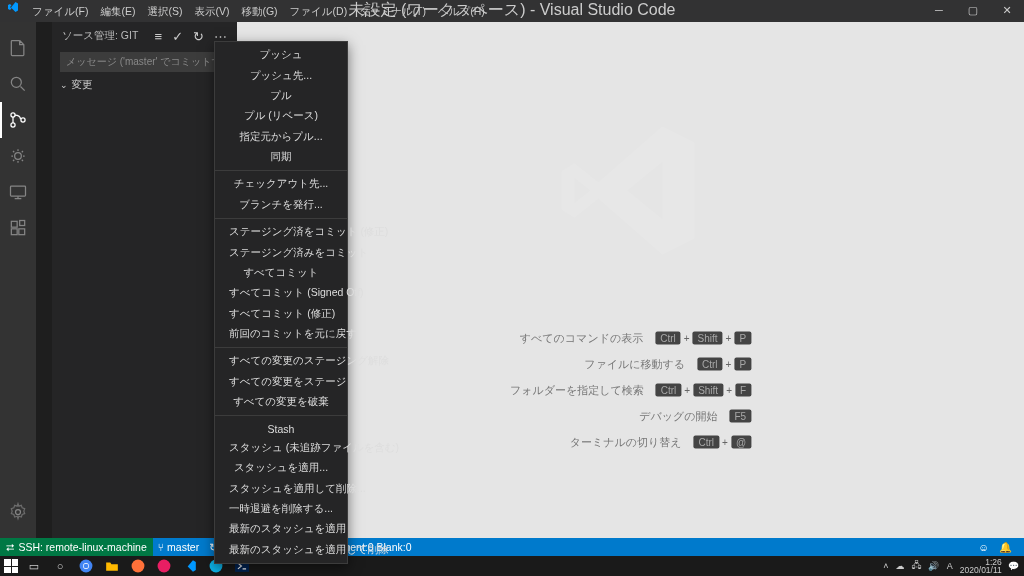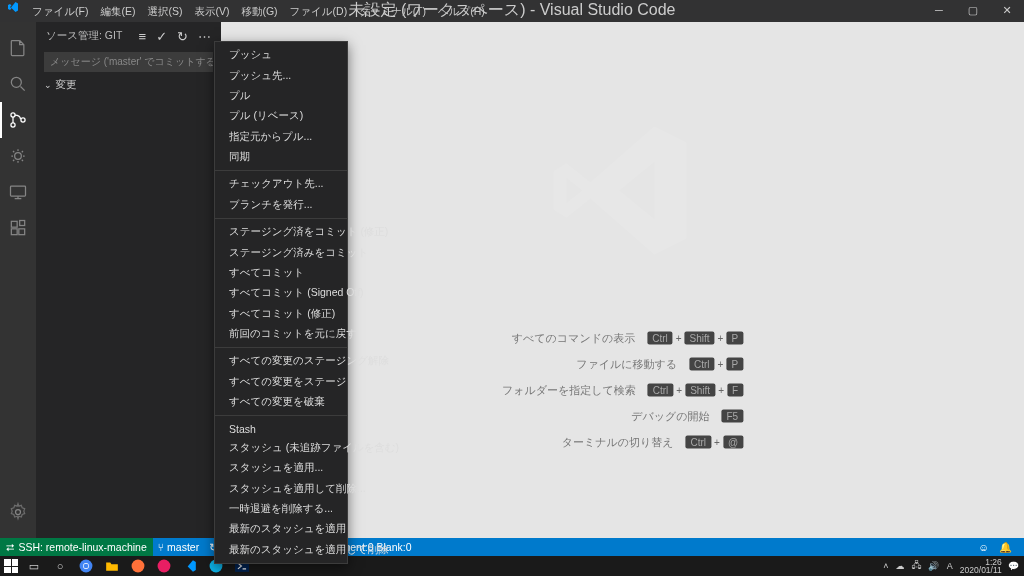--- a/index.html
+++ b/index.html
@@ -13,41 +13,41 @@
     .window-controls { position: absolute; right: 0; top: 0; display: flex; }
     .win-ctrl { width: 34px; height: 20px; display: flex; align-items: center; justify-content: center; font-size: 11px; color: #cccccc; }
     
     .main-row { display: flex; height: 516px; }
     .activitybar { width: 36px; background: #333333; display: flex; flex-direction: column; align-items: center; padding-top: 8px; }
     .activity-item { width: 36px; height: 36px; display: flex; align-items: center; justify-content: center; color: #858585; position: relative; }
     .activity-item.active { color: #ffffff; }
     .activity-item.active::before { content: ""; position: absolute; left: 0; top: 0; bottom: 0; width: 2px; background: #ffffff; }
     .activity-bottom { margin-top: auto; margin-bottom: 8px; }
     
-    .sidebar { width: 185px; background: #252526; display: flex; flex-direction: column; }
+    .sidebar { width: 185px; background: #252526; display: flex; flex-direction: column; margin-left: 16px; }
     .sidebar-header { height: 28px; display: flex; align-items: center; padding: 0 10px; font-size: 10.5px; color: #bbbbbb; position: relative; }
     .sidebar-header-text { flex: 1; }
     .sidebar-actions { display: flex; gap: 10px; color: #cccccc; }
     .sidebar-action { font-size: 13px; cursor: pointer; }
     .scm-msg { margin: 2px 8px; height: 20px; background: #3c3c3c; font-size: 10px; color: #888; padding: 0 6px; line-height: 20px; overflow: hidden; white-space: nowrap; }
     .scm-section { padding: 4px 8px; font-size: 10.5px; color: #cccccc; display: flex; align-items: center; gap: 4px; }
     .chev { font-size: 9px; }
     
     .editor-area { flex: 1; background: #e5e5e5; position: relative; display: flex; align-items: center; justify-content: center; flex-direction: column; }
     .watermark { position: absolute; top: 50%; left: 50%; transform: translate(-50%, -50%); display: flex; flex-direction: column; align-items: center; }
     .watermark-logo { opacity: 0.08; margin-bottom: 60px; }
     .watermark-hints { display: flex; flex-direction: column; gap: 11px; font-size: 11px; color: #767676; }
     .hint-row { display: flex; align-items: center; justify-content: flex-end; gap: 12px; }
     .hint-label { text-align: right; }
     .hint-keys { display: flex; gap: 3px; align-items: center; font-size: 10px; }
     .key { background: #444444; border-radius: 2px; padding: 1px 5px; color: #a8a8a8; font-size: 10px; }
     .keyplus { color: #666; font-size: 10px; }
     
     .context-menu { position: absolute; left: 214px; top: 41px; width: 134px; background: #252526; border: 1px solid #3c3c3c; box-shadow: 0 4px 12px rgba(0,0,0,0.5); z-index: 100; padding: 3px 0; }
-    .cm-item { font-size: 10.5px; color: #dddddd; padding: 3.2px 14px; white-space: nowrap; }
+    .cm-item { font-size: 10.5px; color: #dddddd; padding: 3.2px 14px; white-space: nowrap; text-align: center; }
     .cm-sep { height: 1px; background: #3c3c3c; margin: 3px 0; }
     
     .statusbar { height: 18px; background: #007acc; display: flex; align-items: center; font-size: 10.5px; color: #ffffff; padding: 0 8px; }
     .status-seg { padding: 0 5px; display: flex; align-items: center; gap: 3px; height: 18px; }
     .status-remote { background: #007844; margin-left: -8px; padding: 0 6px; height: 18px; display: flex; align-items: center; gap: 4px; }
     .status-right { margin-left: auto; display: flex; gap: 10px; padding-right: 4px; }
     
     .taskbar { height: 20px; background: #1a1a1a; display: flex; align-items: center; padding: 0 4px; gap: 6px; }
     .tb-start { width: 14px; height: 14px; display: grid; grid-template-columns: 1fr 1fr; grid-template-rows: 1fr 1fr; gap: 1px; }
     .tb-start div { background: #ffffff; }

